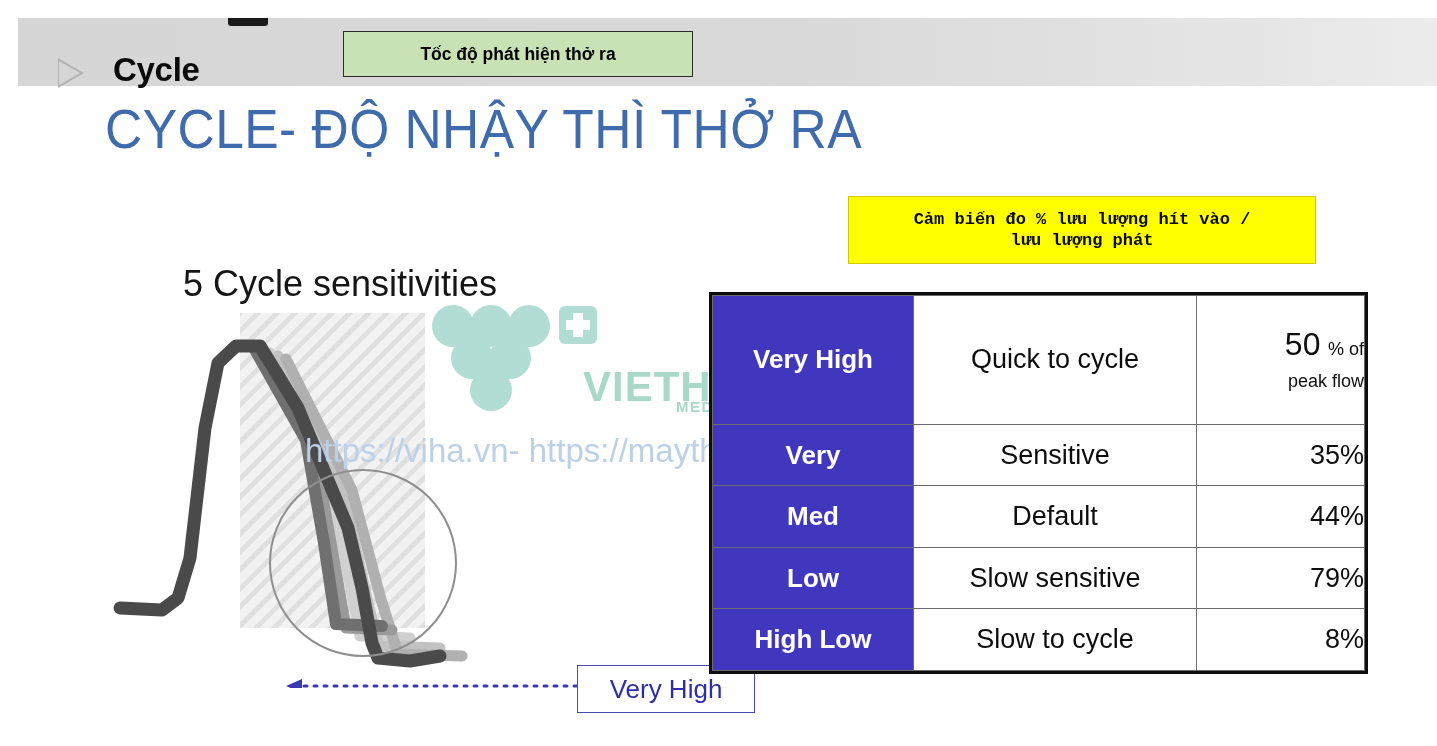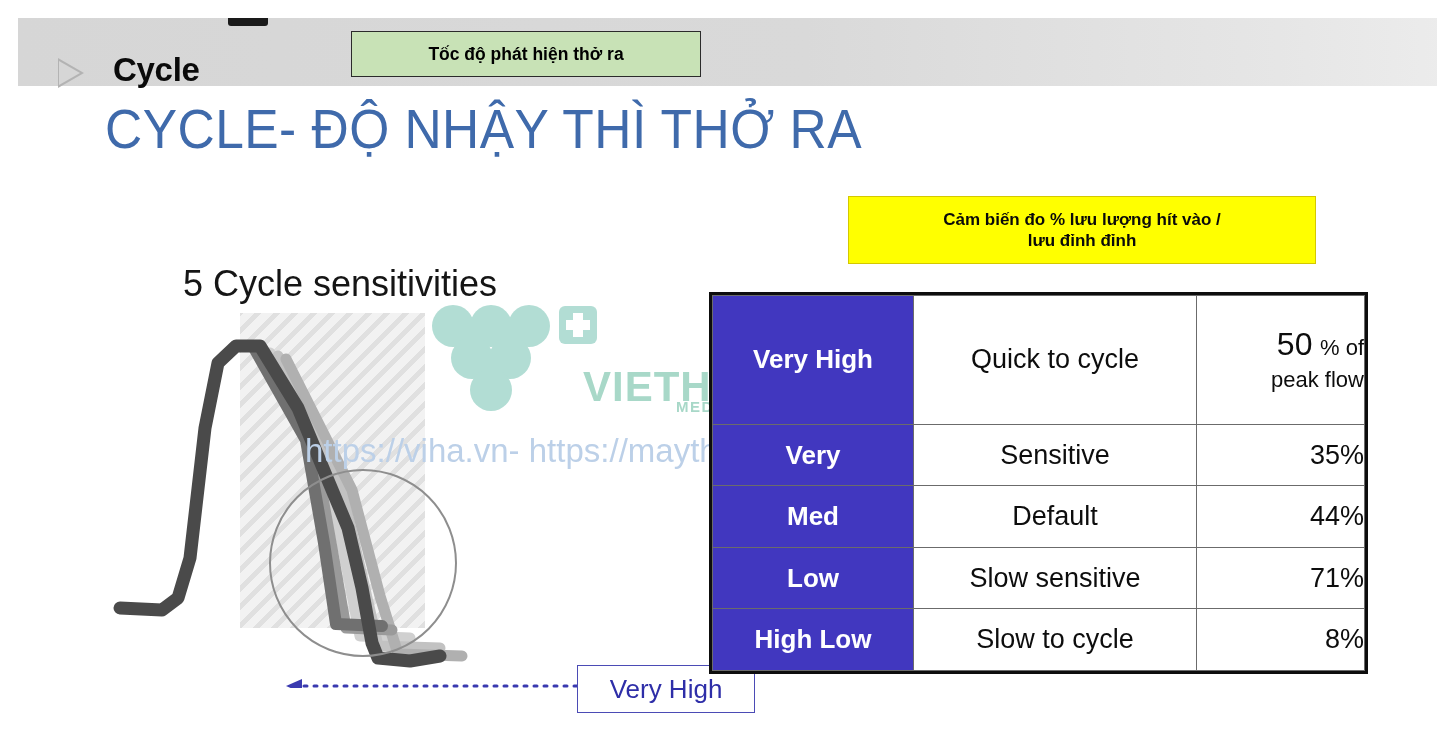--- a/index.html
+++ b/index.html
@@ -42,21 +42,20 @@
     font-size:33px;font-weight:bold;color:#0a0a0a;letter-spacing:-0.3px;
     font-family:"Liberation Sans", sans-serif;
   }
 
   
   #green-box{
     position:absolute;left:343px;top:31px;width:350px;height:46px;
     background:#c8e2b6;border:1.6px solid #2b2b2b;
     display:flex;align-items:center;justify-content:center;
     box-sizing:border-box;
-    margin-left:8px;
   }
   #green-box span{
     font-size:17.5px;font-weight:bold;color:#000000;white-space:nowrap;
   }
 
   
   #slide-title{
     position:absolute;left:105px;top:96px;
     font-size:56px;color:#3f6aab;letter-spacing:0.5px;
     font-family:"Liberation Sans", sans-serif;
@@ -65,21 +64,21 @@
   }
 
   
   #yellow-box{
     position:absolute;left:848px;top:196px;width:468px;height:68px;
     background:#ffff00;border:1.5px solid #d4c800;
     display:flex;flex-direction:column;align-items:center;justify-content:center;
     box-sizing:border-box;line-height:1.25;
   }
   #yellow-box div{
-    font-size:17px;font-weight:bold;color:#0a0a0a;white-space:nowrap;
+    font-size:17px;font-weight:bold;color:#0a0a0a;white-space:nowrap;font-family:Liberation Mono, monospace;
   }
 
   
   #graphic{
     position:absolute;left:110px;top:258px;width:600px;height:430px;
   }
   #graphic-title{
     position:absolute;left:73px;top:5px;
     font-size:36px;color:#151515;white-space:nowrap;
     font-family:"Liberation Sans", sans-serif;
@@ -148,42 +147,42 @@
     width:282px;color:#0d0d0d;font-size:27px;text-align:center;
     font-family:"Liberation Sans", sans-serif;
     margin-left:43px;
   }
   .c-pct{
     color:#0d0d0d;font-size:27px;text-align:right;padding-right:14px;
     font-family:"Liberation Sans", sans-serif;
   }
   .pct-two-line{line-height:1.12;}
   .pct-big{font-size:32px;}
-  .pct-small{font-size:22px;margin-top:36px;}
+  .pct-small{font-size:18px;margin-top:36px;}
 </style>
 </head>
 <body>
 
 <div id="header-bar">
   <div id="header-clip">
       <i></i>
     </div>
   <div id="bullet-triangle"></div>
   <div id="section-label">Cycle</div>
 </div>
 
 <div id="green-box">
   <span>Tốc độ phát hiện thở ra</span>
 </div>
 
 <div id="slide-title">CYCLE- ĐỘ NHẬY THÌ THỞ RA</div>
 
 <div id="yellow-box">
   <div>Cảm biến đo % lưu lượng hít vào /</div>
-  <div>lưu đỉnh đỉnh</div>
+  <div>lưu lượng phát</div>
 </div>
 
 <div id="graphic">
 
   <div id="graphic-title">5 Cycle sensitivities</div>
 
   <div id="hatch-rect"></div>
 
   <svg id="wave-svg" viewBox="0 0 600 430">
 
@@ -261,21 +260,21 @@
       <td class="c-pct">35%</td>
     </tr>
     <tr>
       <td class="c-level">Med</td>
       <td class="c-desc">Default</td>
       <td class="c-pct">44%</td>
     </tr>
     <tr>
       <td class="c-level">Low</td>
       <td class="c-desc">Slow sensitive</td>
-      <td class="c-pct">71%</td>
+      <td class="c-pct">79%</td>
     </tr>
     <tr>
       <td class="c-level">High Low</td>
       <td class="c-desc">Slow to cycle</td>
       <td class="c-pct">8%</td>
     </tr>
   </tbody>
     </table>
 </div>
 

